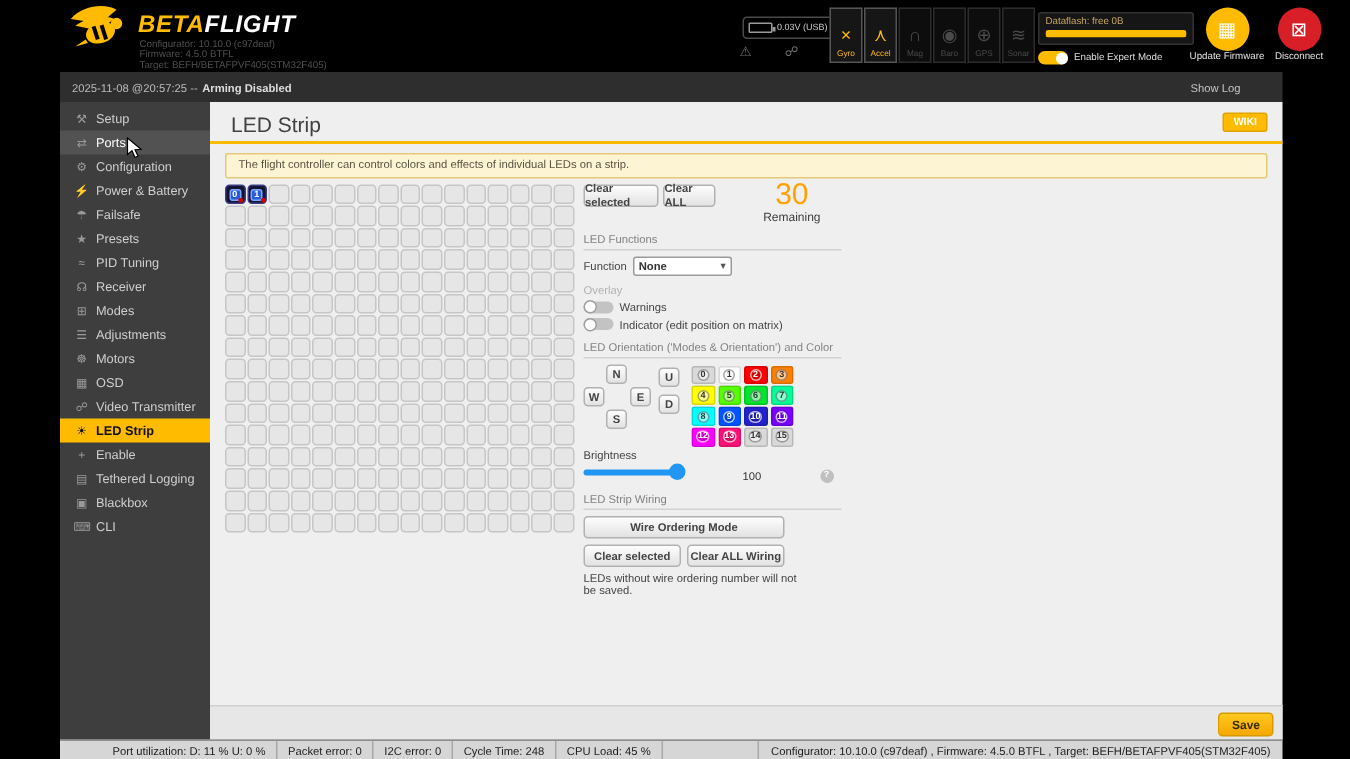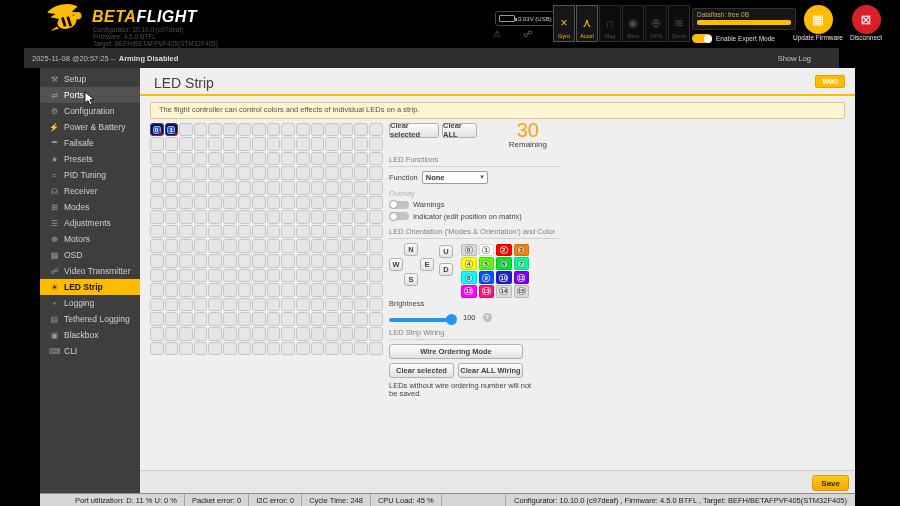--- a/index.html
+++ b/index.html
@@ -40,21 +40,21 @@
   #expert-label { font-size:6.5px; color:#ddd; margin-left:4px; }
 
   .hdr-circle-wrap { position:absolute; top:5px; width:52px; text-align:center; }
   #update-wrap { left:752px; } #disconnect-wrap { left:800px; }
   .hdr-circle { width:29px; height:29px; border-radius:50%; margin:0 auto; display:flex; align-items:center; justify-content:center;
                 color:#fff; font-size:13px; }
   #update-circle { background:#ffbb00; } #disconnect-circle { background:#d81f27; }
   .hdr-circle-label { font-size:6.5px; line-height:6.5px; color:#e3e3e3; margin-top:1px; }
 
   
-  #logbar { position:absolute; left:24px; top:48px; width:815px; height:20px; background:#2e2e2e;
+  #logbar { position:absolute; left:40px; top:48px; width:815px; height:20px; background:#2e2e2e;
             display:flex; align-items:center; padding:0 28px 0 8px; }
   #log-timestamp { font-size:7.5px; color:#bbb; }
   #log-status { font-size:7.5px; color:#ddd; font-weight:bold; margin-left:3px; }
   #show-log { margin-left:auto; font-size:7.5px; color:#c4c4c4; }
 
   
   #sidebar { position:absolute; left:40px; top:68px; width:100px; height:425px; background:#3e3e3e; padding-top:3px; }
   .sb-item { height:16px; display:flex; align-items:center; padding-left:9px; cursor:default; }
   .sb-icon { width:11px; font-size:8px; color:#9a9a9a; text-align:center; margin-right:4px; }
   .sb-label { font-size:8.5px; color:#cfcfcf; white-space:nowrap; }
@@ -112,21 +112,21 @@
   #updown { position:relative; width:15px; height:46px; margin-left:4px; }
   .pos-u { left:0; top:2px; } .pos-d { left:0; top:20px; }
   #palette { margin-left:7px; display:grid; grid-template-columns:repeat(4, 15.5px); grid-auto-rows:12.3px; gap:1.6px 2px; margin-top:1px; }
   .swatch { border-radius:2px; display:flex; align-items:center; justify-content:center; border:1px solid rgba(0,0,0,0.15); }
   .swatch .num { min-width:8px; height:8px; border-radius:4px; font-size:6px; font-weight:bold;
                  display:flex; align-items:center; justify-content:center; }
   .swatch.light .num { background:rgba(255,255,255,0.55); border:1px solid rgba(0,0,0,0.35); color:#333; }
   .swatch.dark .num { background:rgba(0,0,0,0.18); border:1px solid rgba(255,255,255,0.7); color:#fff; }
 
   #brightness-label { margin-top:1px; font-size:7.5px; color:#444; }
-  #brightness-row { display:flex; align-items:flex-end; margin-top:5px; }
+  #brightness-row { display:flex; align-items:flex-start; margin-top:5px;gap:32px; }
   #slider-track { width:64px; height:4px; background:#2196f3; border-radius:2px; position:relative; }
   #slider-knob { position:absolute; right:-4px; top:-3.5px; width:11px; height:11px; background:#2196f3; border-radius:50%; }
   #brightness-value { font-size:7.5px; color:#333; margin-left:10px; }
   #brightness-help { margin-left:7px; width:9px; height:9px; border-radius:50%; background:#c0c0c0; color:#fff;
                      font-size:6px; font-weight:bold; display:flex; align-items:center; justify-content:center; }
   #wire-mode-btn { width:134px; margin-top:1px; }
   #wire-btn-row { display:flex; margin-top:4px; width:134px; }
   #wire-clear-selected { flex:1; margin-right:4px; }
   #wire-clear-all { flex:1; }
   #wiring-note { margin-top:4px; font-size:7.5px; line-height:8.8px; color:#444; width:150px; }
@@ -287,21 +287,21 @@
     <div class="sb-item normal">
       <span class="sb-icon">☍</span>
       <span class="sb-label">Video Transmitter</span>
     </div>
     <div class="sb-item active">
       <span class="sb-icon">☀</span>
       <span class="sb-label">LED Strip</span>
     </div>
     <div class="sb-item normal">
       <span class="sb-icon">+</span>
-      <span class="sb-label">Logging</span>
+      <span class="sb-label">Enable</span>
     </div>
     <div class="sb-item normal">
       <span class="sb-icon">▤</span>
       <span class="sb-label">Tethered Logging</span>
     </div>
     <div class="sb-item normal">
       <span class="sb-icon">▣</span>
       <span class="sb-label">Blackbox</span>
     </div>
     <div class="sb-item normal">

